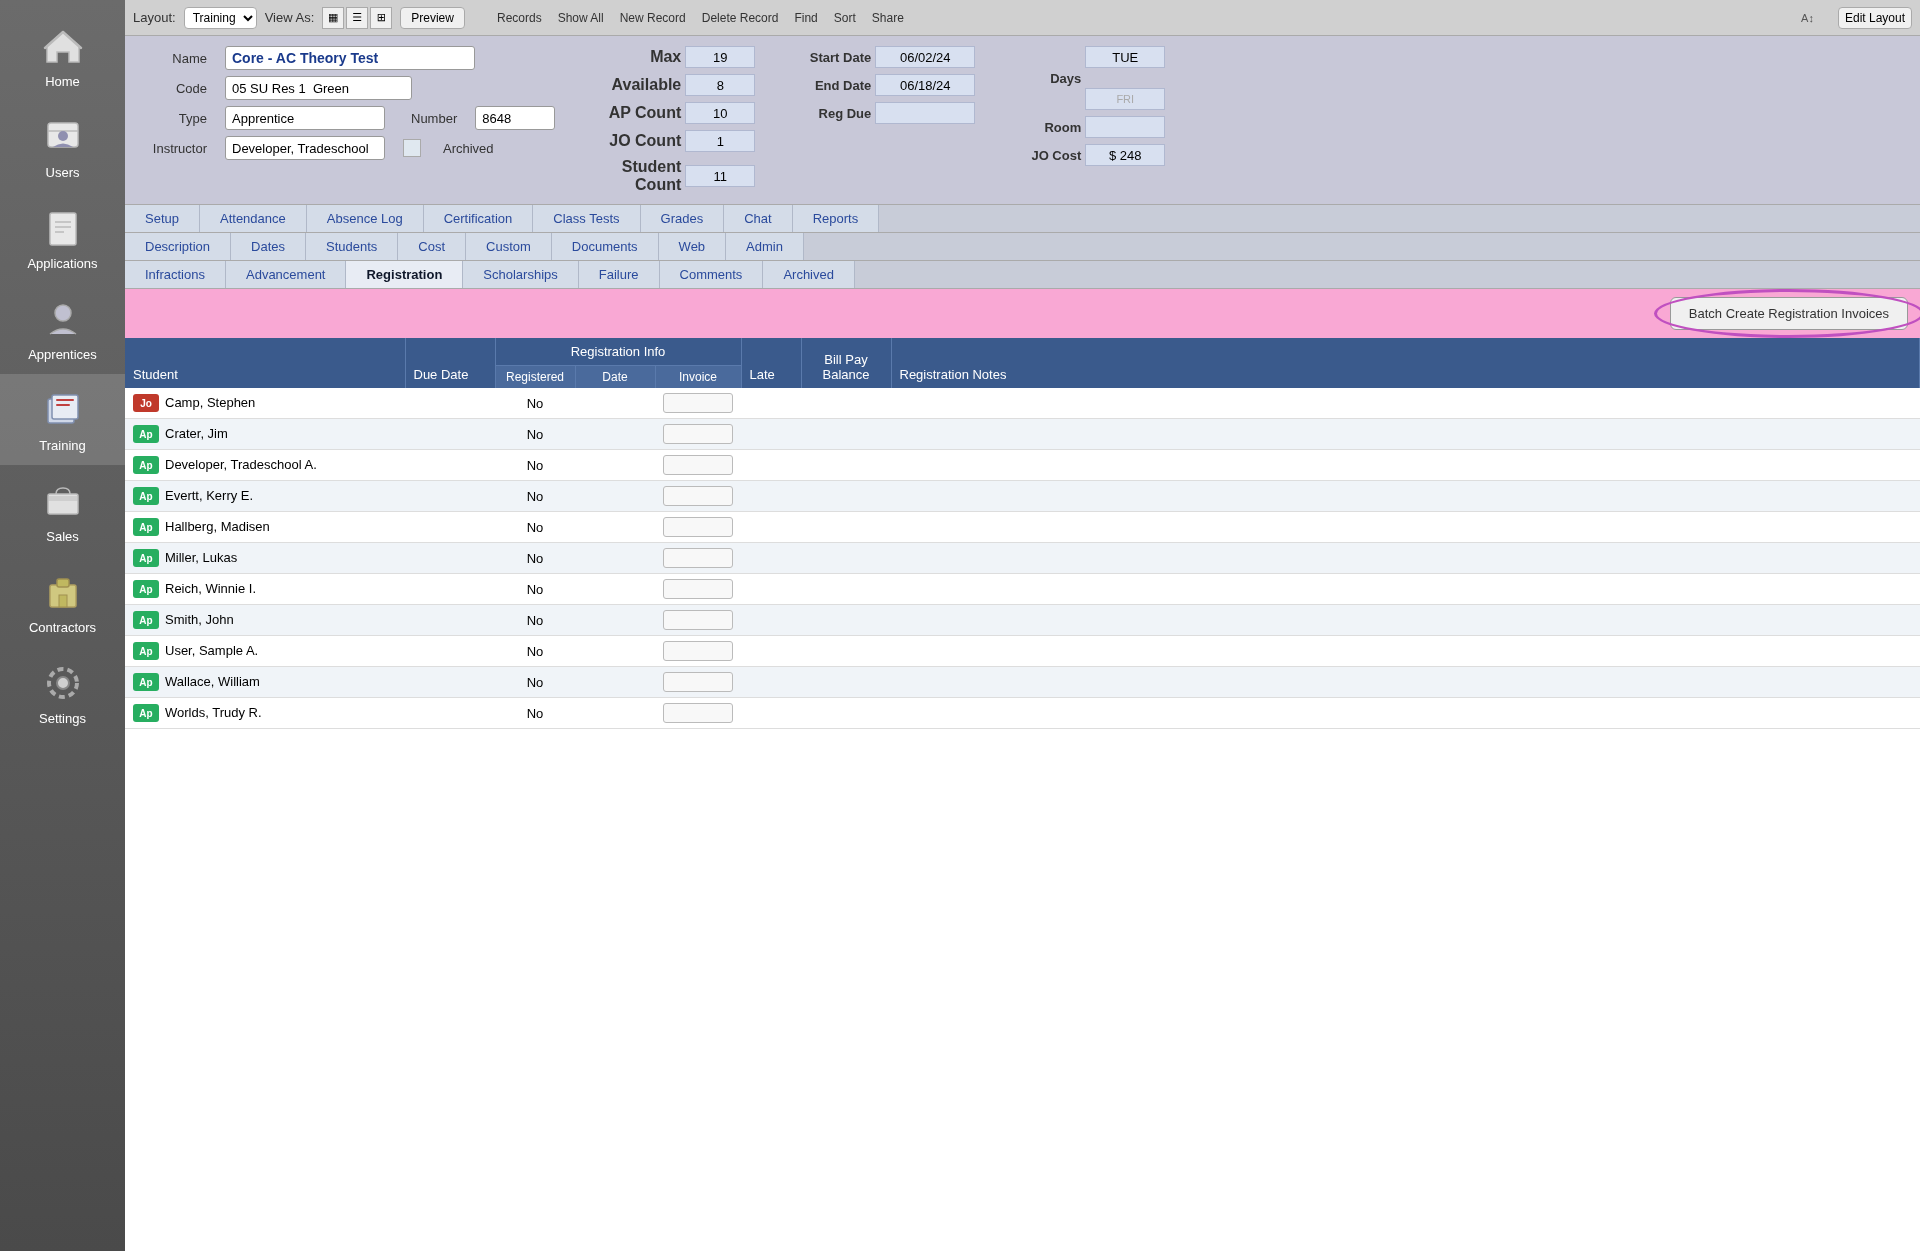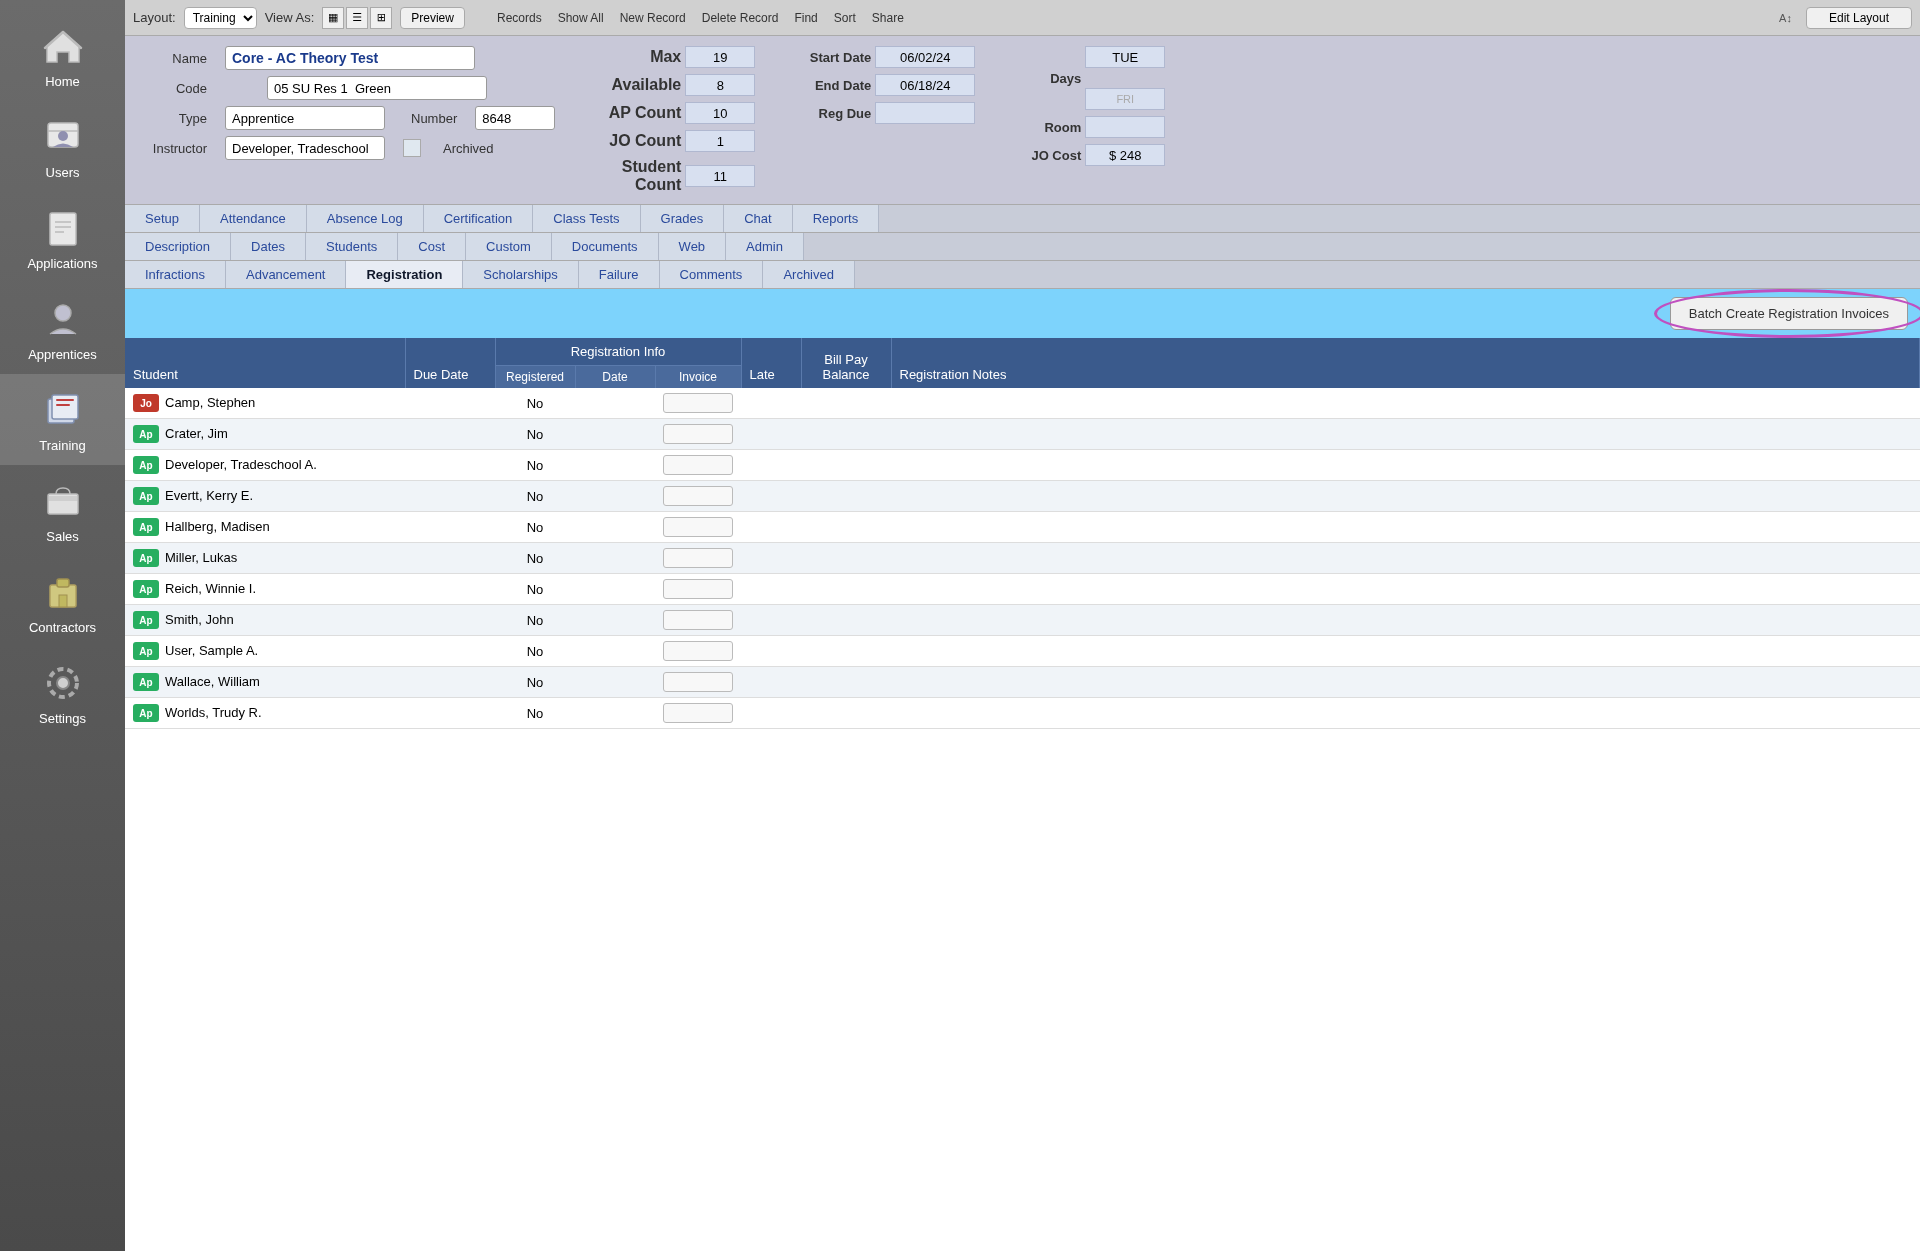--- a/index.html
+++ b/index.html
@@ -76,26 +76,27 @@
       background: #f0f0f0;
       cursor: pointer;
       display: flex; align-items: center; justify-content: center;
       font-size: 11px;
     }
     .toolbar-actions { display: flex; gap: 8px; margin-left: 20px; }
     .toolbar-action { font-size: 12px; color: #333; cursor: pointer; padding: 2px 4px; }
     .toolbar-spacer { flex: 1; }
     .edit-layout-btn {
       height: 22px;
-      padding: 0 22px;
+      padding: 0 6px;
       font-size: 12px;
       border: 1px solid #aaa;
       border-radius: 4px;
       background: #f0f0f0;
       cursor: pointer;
+      margin-left: 10px;
     }
 
     
     .record-area {
       background: #c8c8d8;
       padding: 10px 12px;
       border-bottom: 1px solid #aaa;
     }
 
     
@@ -108,21 +109,21 @@
     .form-row { display: flex; align-items: center; gap: 18px; }
     .form-label { font-size: 13px; color: #333; width: 70px; text-align: right; font-weight: 500; }
     .form-input {
       height: 24px;
       border: 1px solid #999;
       border-radius: 3px;
       background: #fff;
       padding: 0 6px;
       font-size: 13px;
     }
-    .form-input.wide { width: 220px; margin-left: 42px; }
+    .form-input.wide { width: 187px; }
     .form-input.medium { width: 160px; }
     .form-input.small { width: 80px; }
     .form-name-input { width: 250px; height: 24px; border: 1px solid #999; border-radius: 3px; background: #fff; padding: 0 6px; font-size: 14px; font-weight: bold; color: #1a3a8c; }
 
     .form-center { display: flex; flex-direction: column; gap: 6px; flex: 0 0 auto; margin-left: 20px; }
     .stat-row { display: flex; align-items: center; gap: 4px; }
     .stat-label { font-size: 16px; color: #333; width: 90px; text-align: right; font-weight: 600; }
     .stat-value { width: 70px; height: 22px; background: #d8e0f0; border: 1px solid #b0b8d0; text-align: center; display: flex; align-items: center; justify-content: center; font-size: 13px; }
 
     .form-right { display: flex; flex-direction: column; gap: 6px; flex: 0 0 auto; margin-left: 20px; }
@@ -146,21 +147,21 @@
       font-size: 13px;
       color: #2a4a9c;
       cursor: pointer;
       border-right: 1px solid #b0b8c8;
       background: #d4dce8;
       white-space: nowrap;
     }
     .tab.bold-active { background: #e8ecf4; font-weight: 700; color: #0f172a; }
 
     
-    .content-area { flex: 1; display: flex; flex-direction: column; background: #7dd3fc; overflow: hidden; }
+    .content-area { flex: 1; display: flex; flex-direction: column; background: #f9a8d4; overflow: hidden; }
 
     .action-bar {
       padding: 8px 12px;
       display: flex;
       justify-content: flex-end;
       align-items: center;
     }
 
     .batch-btn {
       padding: 8px 18px;

